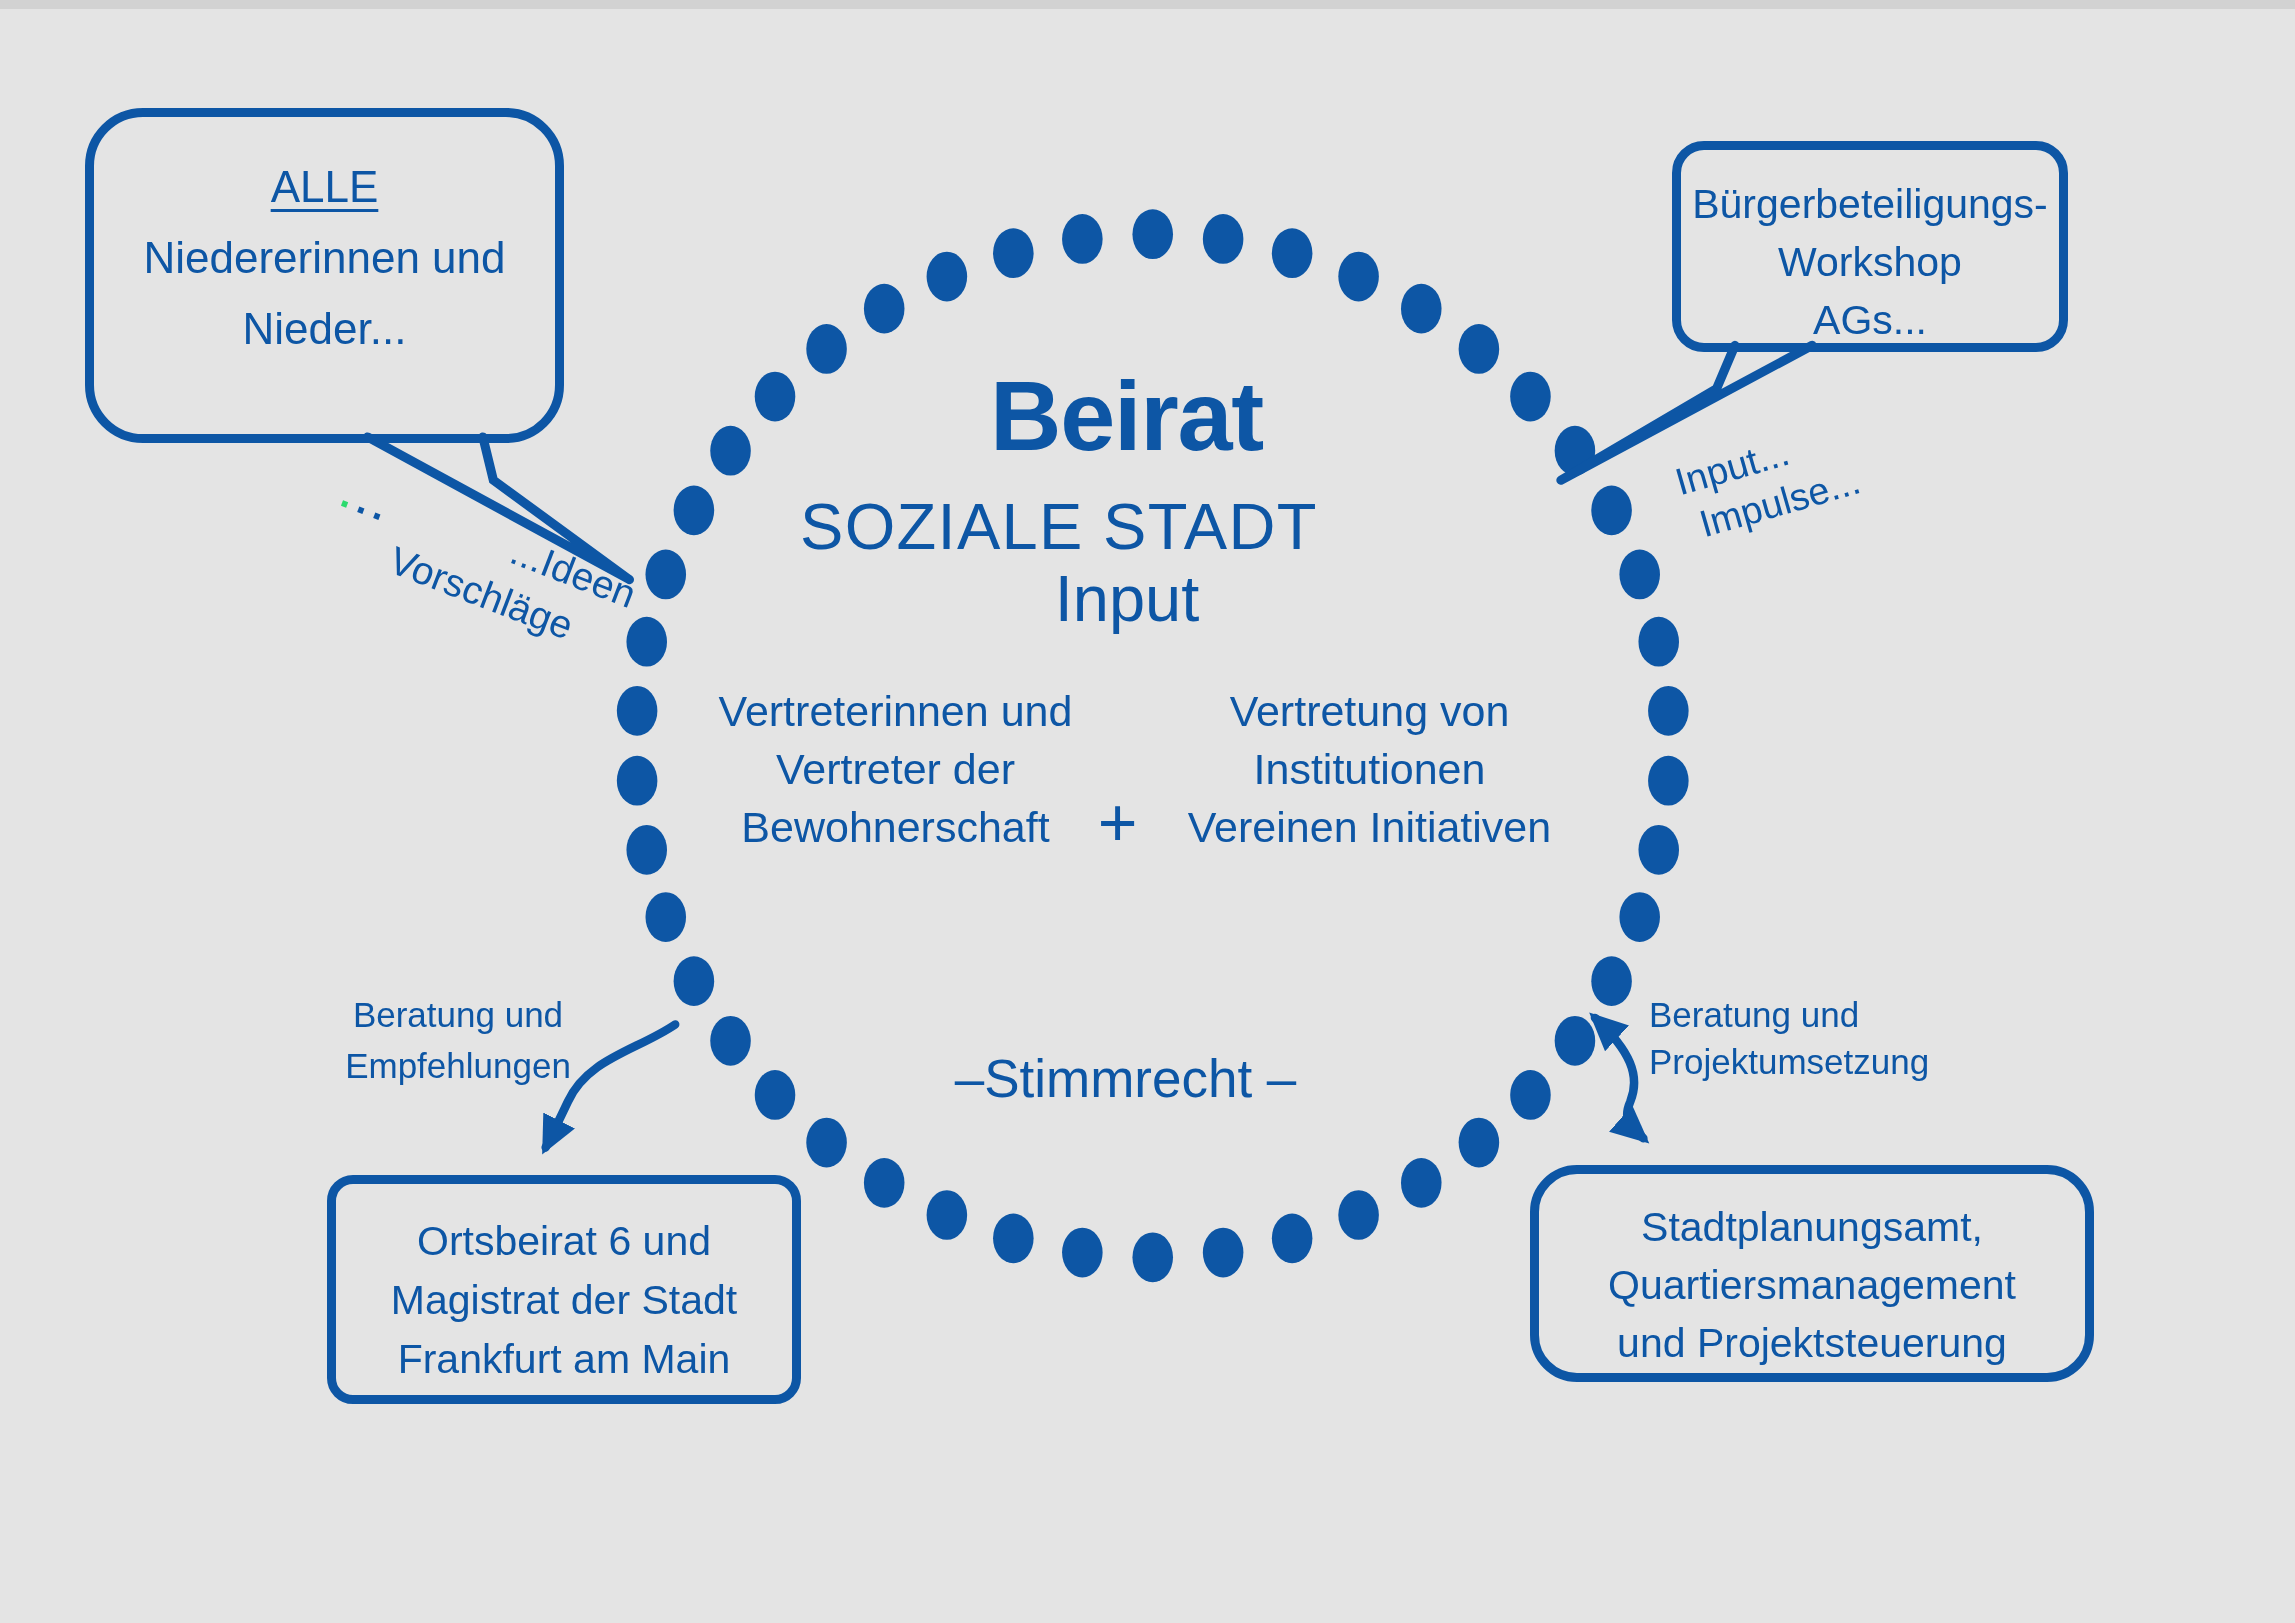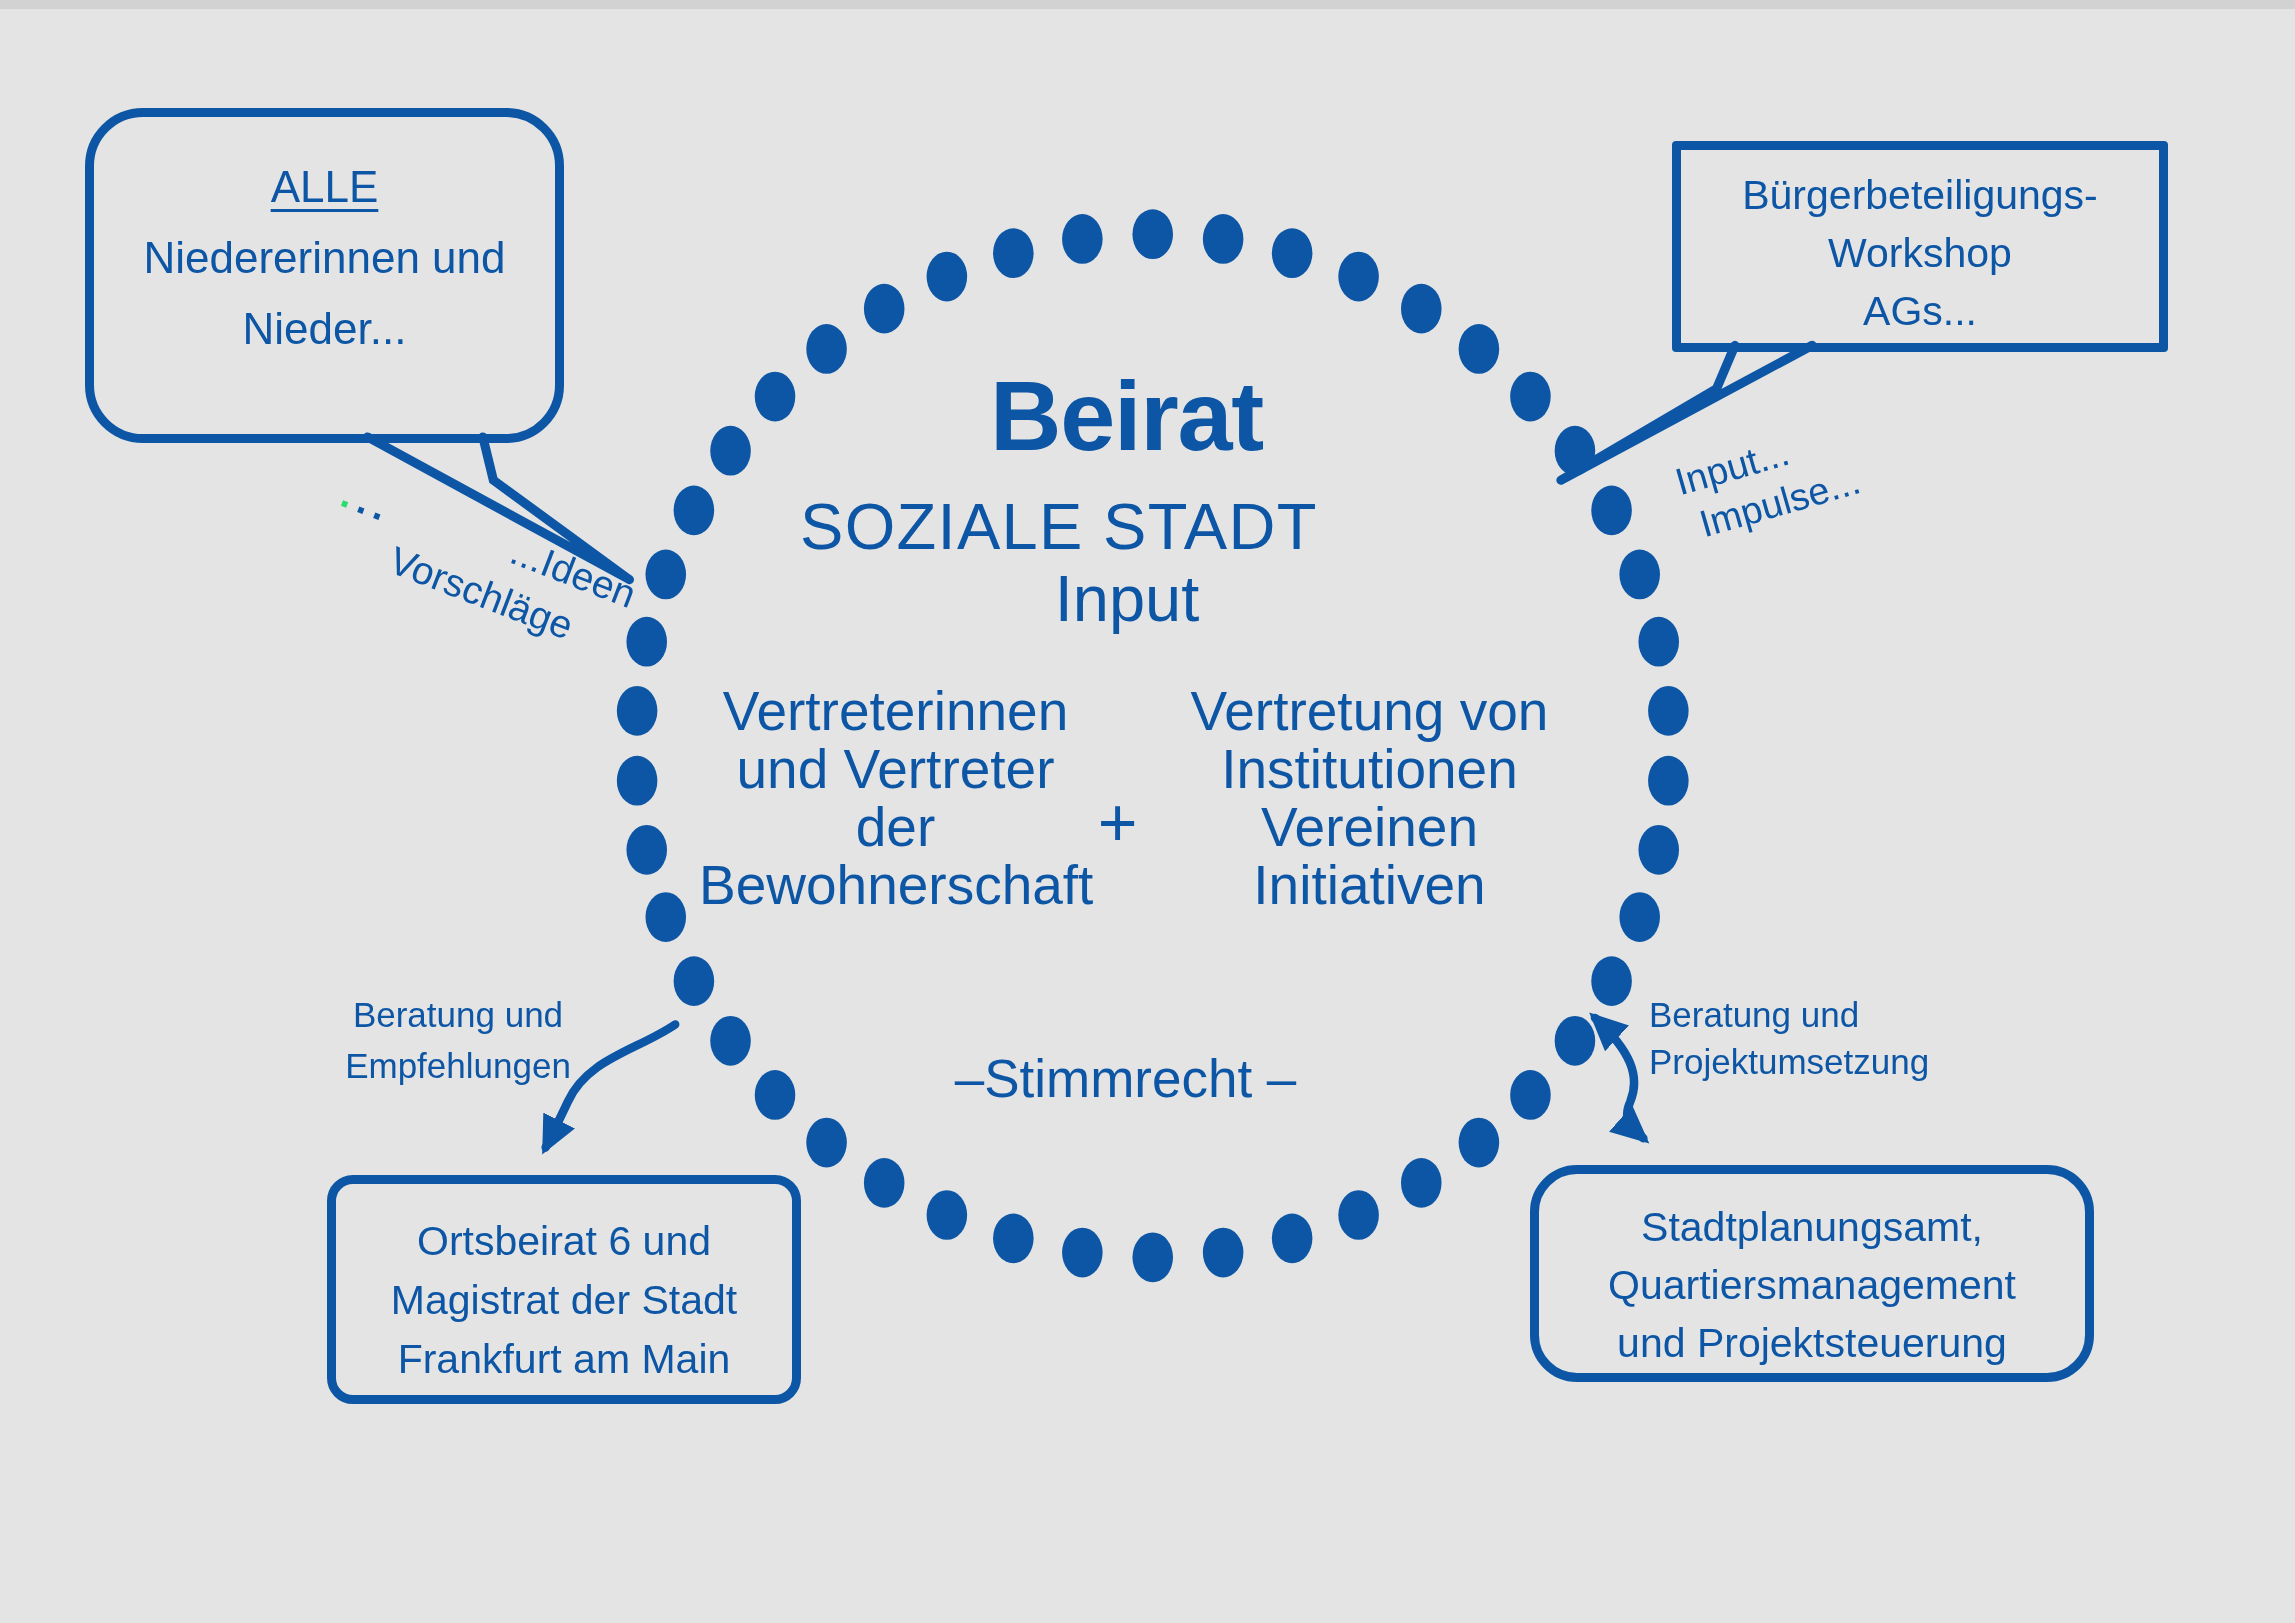--- a/index.html
+++ b/index.html
@@ -17,36 +17,36 @@
   
   .bubble{
     position:absolute;border:9.8px solid #0d56a5;border-radius:58px;
     box-sizing:border-box;display:flex;flex-direction:column;
     align-items:center;justify-content:flex-start;text-align:center;
   }
   .bubble .line{display:block;white-space:nowrap;}
   #bubble-top-left{left:85px;top:108px;width:479px;height:335px;padding-top:34px;
     font-size:44px;line-height:71px;}
   #bubble-top-left .line:first-child{text-decoration:underline;text-decoration-thickness:3.3px;text-underline-offset:6.5px;}
-  #bubble-top-right{left:1672px;top:141px;width:496px;height:211px;padding-top:16px;
-    font-size:41px;line-height:58px;border-radius:4px;}
+  #bubble-top-right{left:1672px;top:141px;width:396px;height:211px;padding-top:25px;
+    font-size:41px;line-height:58px;border-radius:32px;}
   #bubble-bottom-left{left:327px;top:1175px;width:474px;height:229px;padding-top:27.5px;
     font-size:41px;line-height:59px;border-radius:26px;border-width:9.2px;}
   #bubble-bottom-right{left:1530px;top:1165px;width:564px;height:217px;padding-top:23.6px;
     font-size:41px;line-height:58px;border-radius:47px;border-width:9.2px;}
 
   
   #title{position:absolute;left:865px;top:359px;width:523px;text-align:center;
     font-size:99px;font-weight:bold;letter-spacing:-1.3px;}
   #subtitle1{position:absolute;left:800px;top:489px;width:654px;
     font-size:65px;letter-spacing:1.3px;}
   #subtitle2{position:absolute;left:800px;top:561px;width:654px;text-align:center;
     font-size:65px;}
   .col{position:absolute;top:682px;width:393px;text-align:center;
-    font-size:55px;line-height:58px;}
+    font-size:43px;line-height:58px;}
   #col-left{left:699px;}
   #col-right{left:1173px;}
   #plus-sign{position:absolute;left:1078px;top:783px;width:79px;text-align:center;
     font-size:68px;}
   #voting-note{position:absolute;left:929px;top:1048px;width:393px;text-align:center;
     font-size:53px;}
 
   
   #ideas-dots{position:absolute;left:351px;top:472px;transform:rotate(21deg);
     transform-origin:left top;font-size:39px;letter-spacing:6.5px;font-weight:bold;}

